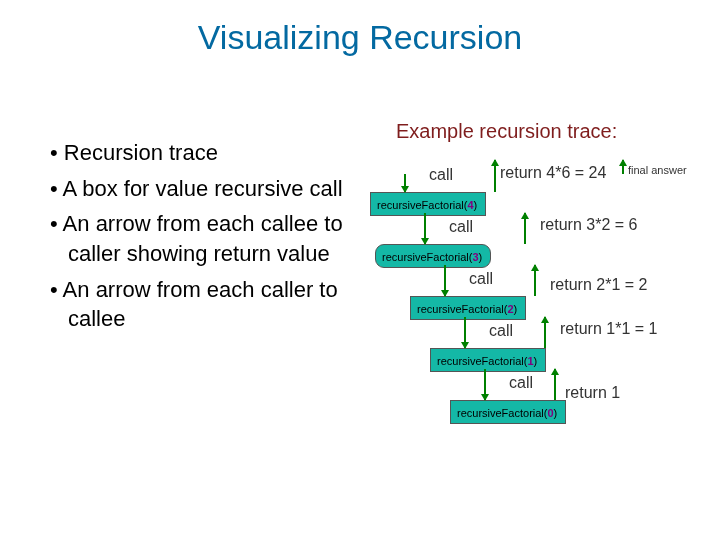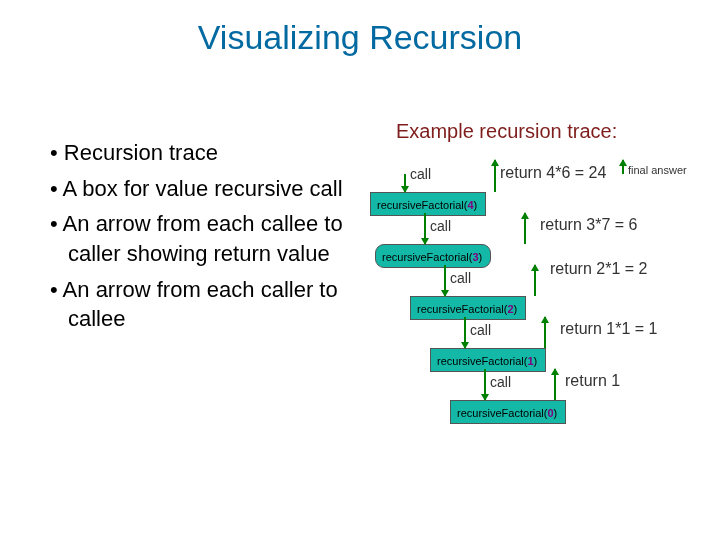--- a/index.html
+++ b/index.html
@@ -53,22 +53,23 @@
     border: 1px solid #555;
     background: #14b8a6;
     padding: 6px 8px 4px 6px;
     white-space: nowrap;
     color: #000;
   }
   .callbox .fn { display:inline; }
   .callbox .two  { color: #800080; font-weight: bold; }
   .call-label {
     position: absolute;
-    font-size: 14px;
+    font-size: 16px;
     color: #333;
+    margin-left: 19px;
   }
   .return-label {
     position: absolute;
     font-size: 16px;
     color: #333;
     white-space: nowrap;
   }
   .final-label {
     position: absolute;
     font-size: 11px;
@@ -120,44 +121,44 @@
   <span class="return-label" style="left:130px; top:4px;">
     <span>return </span><span class="one"><span>4*6 = 24</span></span>
   </span>
   <span class="final-label" style="left:258px; top:4px;">final answer</span>
 
   <div class="callbox" style="left:0px; top:32px;">
     <span class="fn">recursiveFactorial(</span><span class="two">4</span><span>)</span>
   </div>
   <span class="call-label" style="left:60px; top:58px;">call</span>
   <span class="return-label" style="left:170px; top:56px;">
-    <span>return </span><span class="one"><span>3*7 = 6</span></span>
+    <span>return </span><span class="one"><span>3*2 = 6</span></span>
   </span>
 
   <div class="callbox" style="left:5px; top:84px;border-radius:9px;">
     <span class="fn">recursiveFactorial(</span><span class="two">3</span><span>)</span>
   </div>
   <span class="call-label" style="left:80px; top:110px;">call</span>
-  <span class="return-label" style="left:180px; top:100px;">
+  <span class="return-label" style="left:180px; top:116px;">
     <span>return </span><span class="one"><span>2*1 = 2</span></span>
   </span>
 
   <div class="callbox" style="left:40px; top:136px;">
     <span class="fn">recursiveFactorial(</span><span class="two">2</span><span>)</span>
   </div>
   <span class="call-label" style="left:100px; top:162px;">call</span>
   <span class="return-label" style="left:190px; top:160px;">
     <span>return </span><span class="one"><span>1*1 = 1</span></span>
   </span>
 
   <div class="callbox" style="left:60px; top:188px;">
     <span class="fn">recursiveFactorial(</span><span class="two">1</span><span>)</span>
   </div>
   <span class="call-label" style="left:120px; top:214px;">call</span>
-  <span class="return-label" style="left:195px; top:212px;">
+  <span class="return-label" style="left:195px; top:224px;">
     <span>return </span><span class="one"><span>1</span></span>
   </span>
 
   <div class="callbox" style="left:80px; top:240px;">
     <span class="fn">recursiveFactorial(</span><span class="two">0</span><span>)</span>
   </div>
 
   <div class="arrow down" style="left:34px;  top:14px;  height:18px;"></div>
   <div class="arrow down" style="left:54px;  top:53px;  height:31px;"></div>
   <div class="arrow down" style="left:74px;  top:105px; height:31px;"></div>

